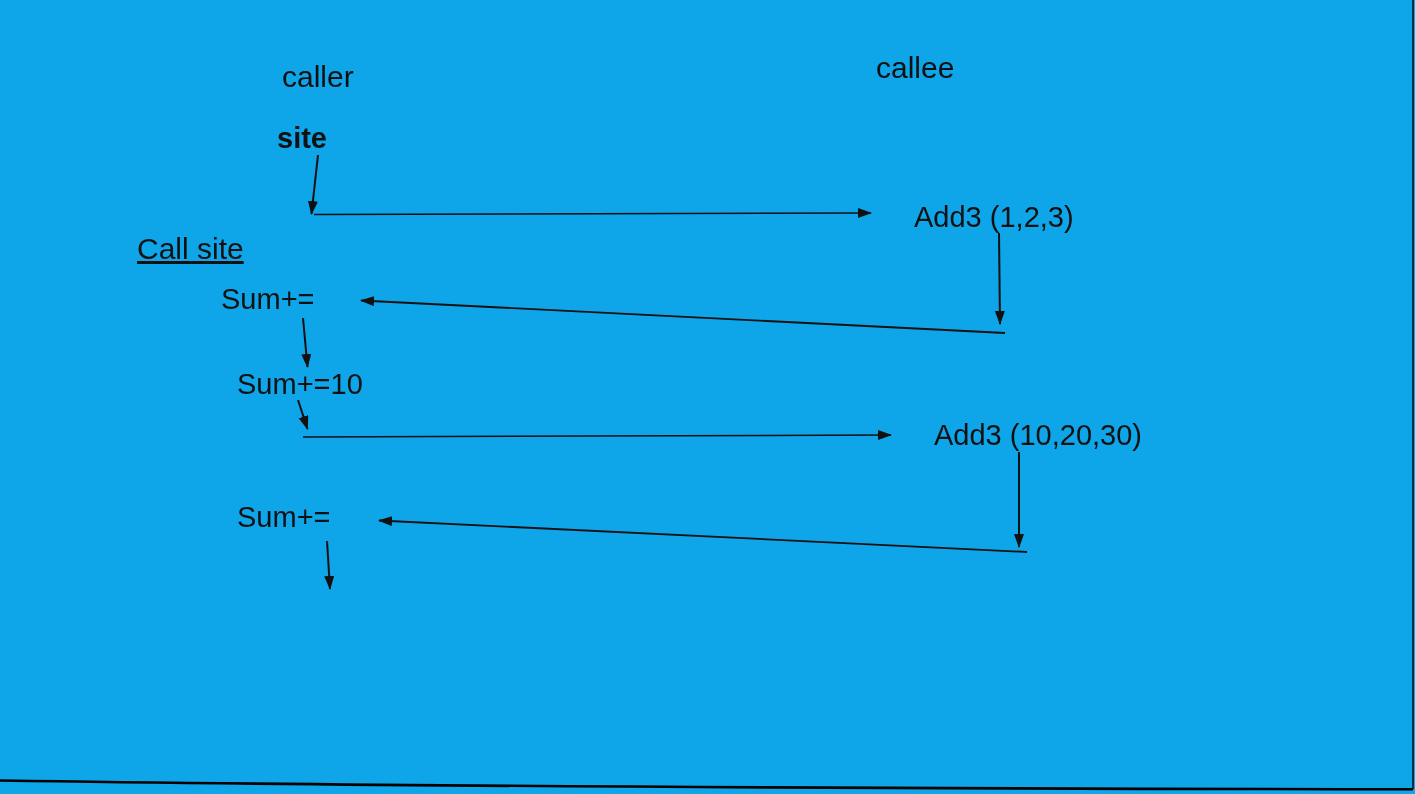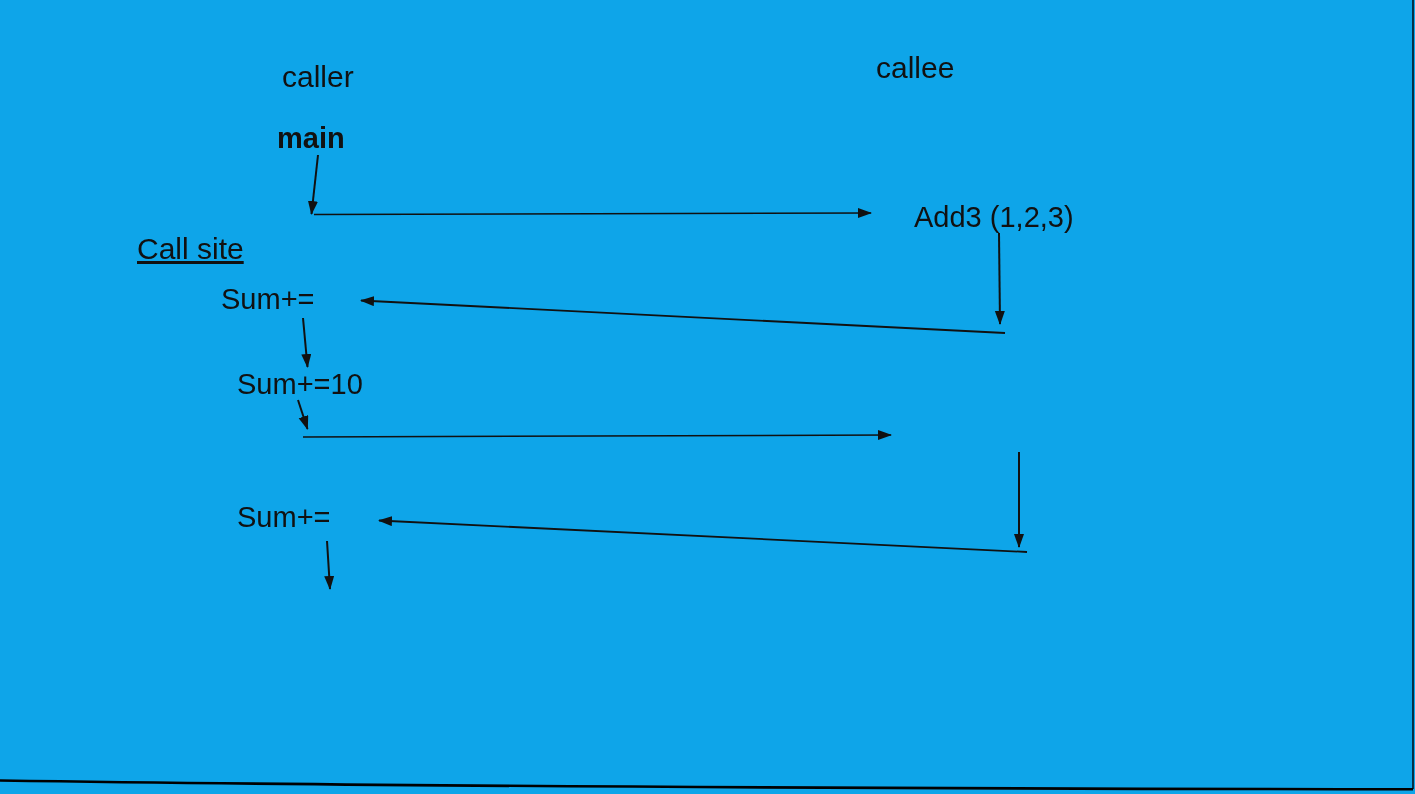--- a/index.html
+++ b/index.html
@@ -68,21 +68,22 @@
 
     <line x1="327" y1="541" x2="330" y2="589" stroke="#111111" stroke-width="2" marker-end="url(#ah)"></line>
 
     <line x1="1413" y1="0" x2="1413" y2="789" stroke="#000000" stroke-width="1.4"></line>
     <path d="M0,780.5 Q500,788 1413,789.3" fill="none" stroke="#000000" stroke-width="2.6"></path>
   </svg>
 
   <div class="lbl big" style="left:282px; top:60px;">caller</div>
   <div class="lbl big" style="left:876px; top:51px;">callee</div>
 
-  <div class="lbl bold" style="left:277px; top:123px;">main</div>
+  <div class="lbl bold" style="left:277px; top:123px;">site</div>
   <div class="lbl big" style="left:137px; top:232px;text-decoration:underline;">Call site</div>
   <div class="lbl" style="left:221px; top:284px;">Sum+=</div>
   <div class="lbl" style="left:237px; top:369px;text-align:right;">Sum+=10</div>
   <div class="lbl" style="left:237px; top:502px;">Sum+=</div>
 
   <div class="lbl" style="left:914px; top:202px;">Add3 (1,2,3)</div>
+  <div class="lbl" style="left:934px; top:420px;">Add3 (10,20,30)</div>
 
 </div>
 
 </body></html>

